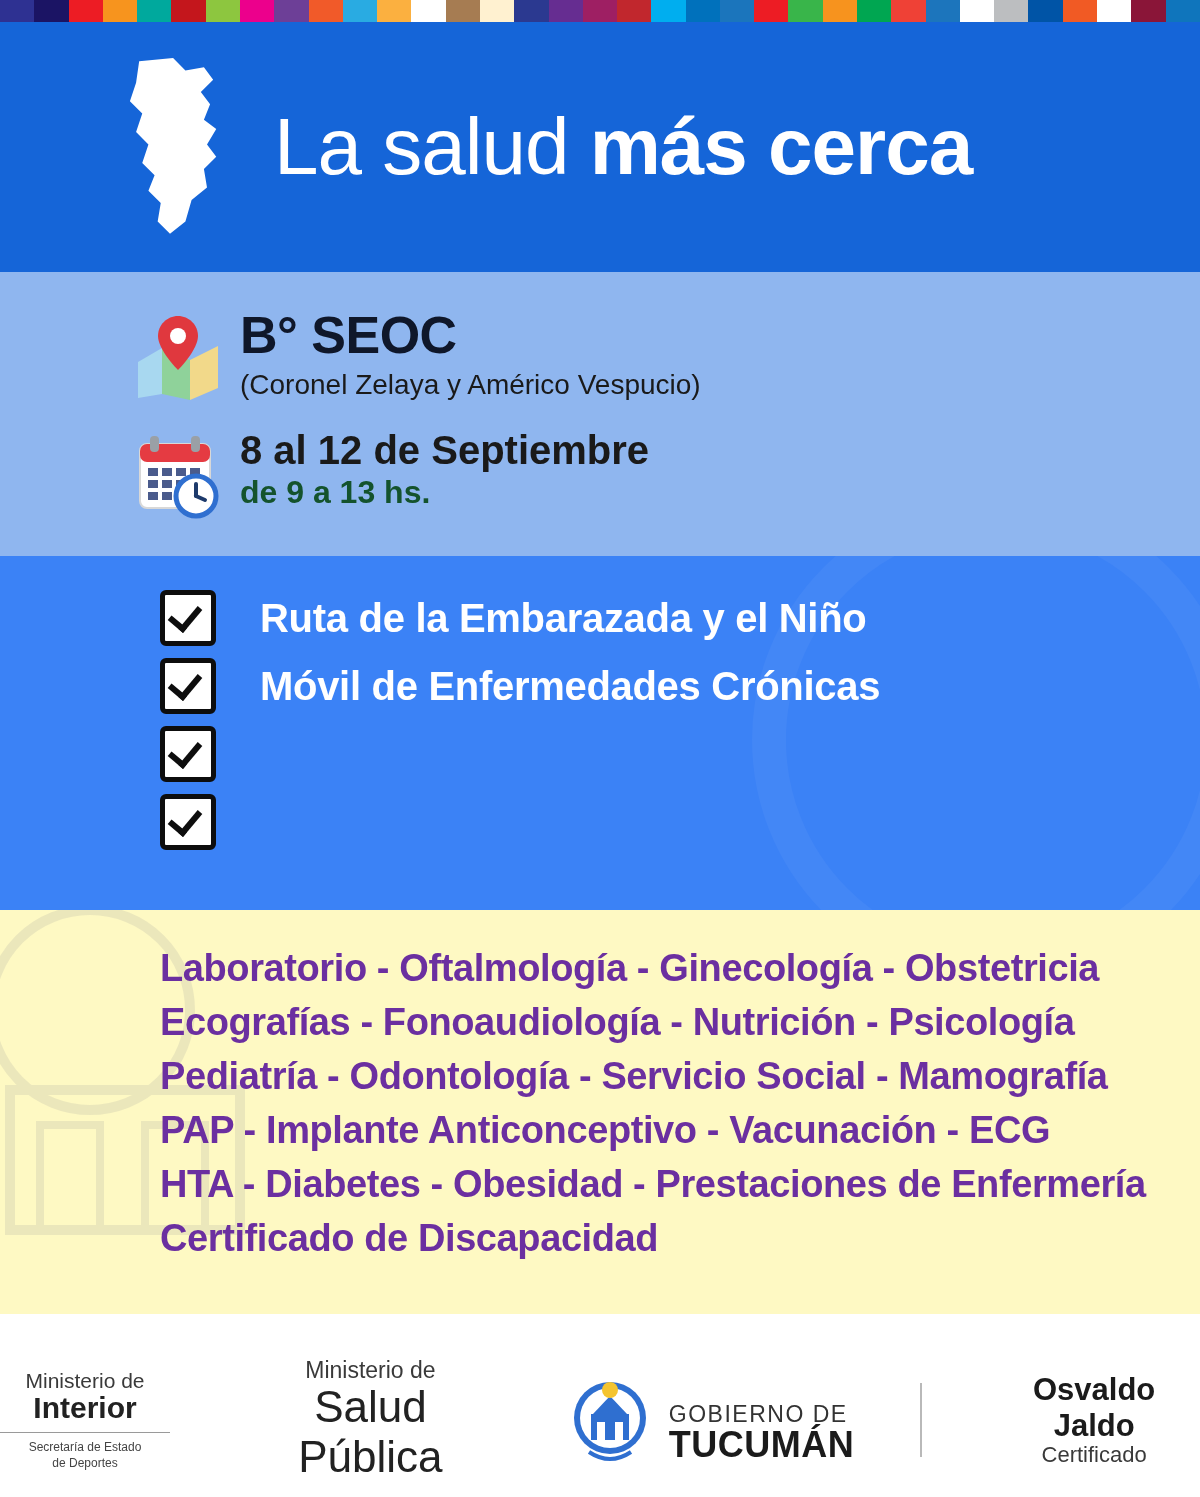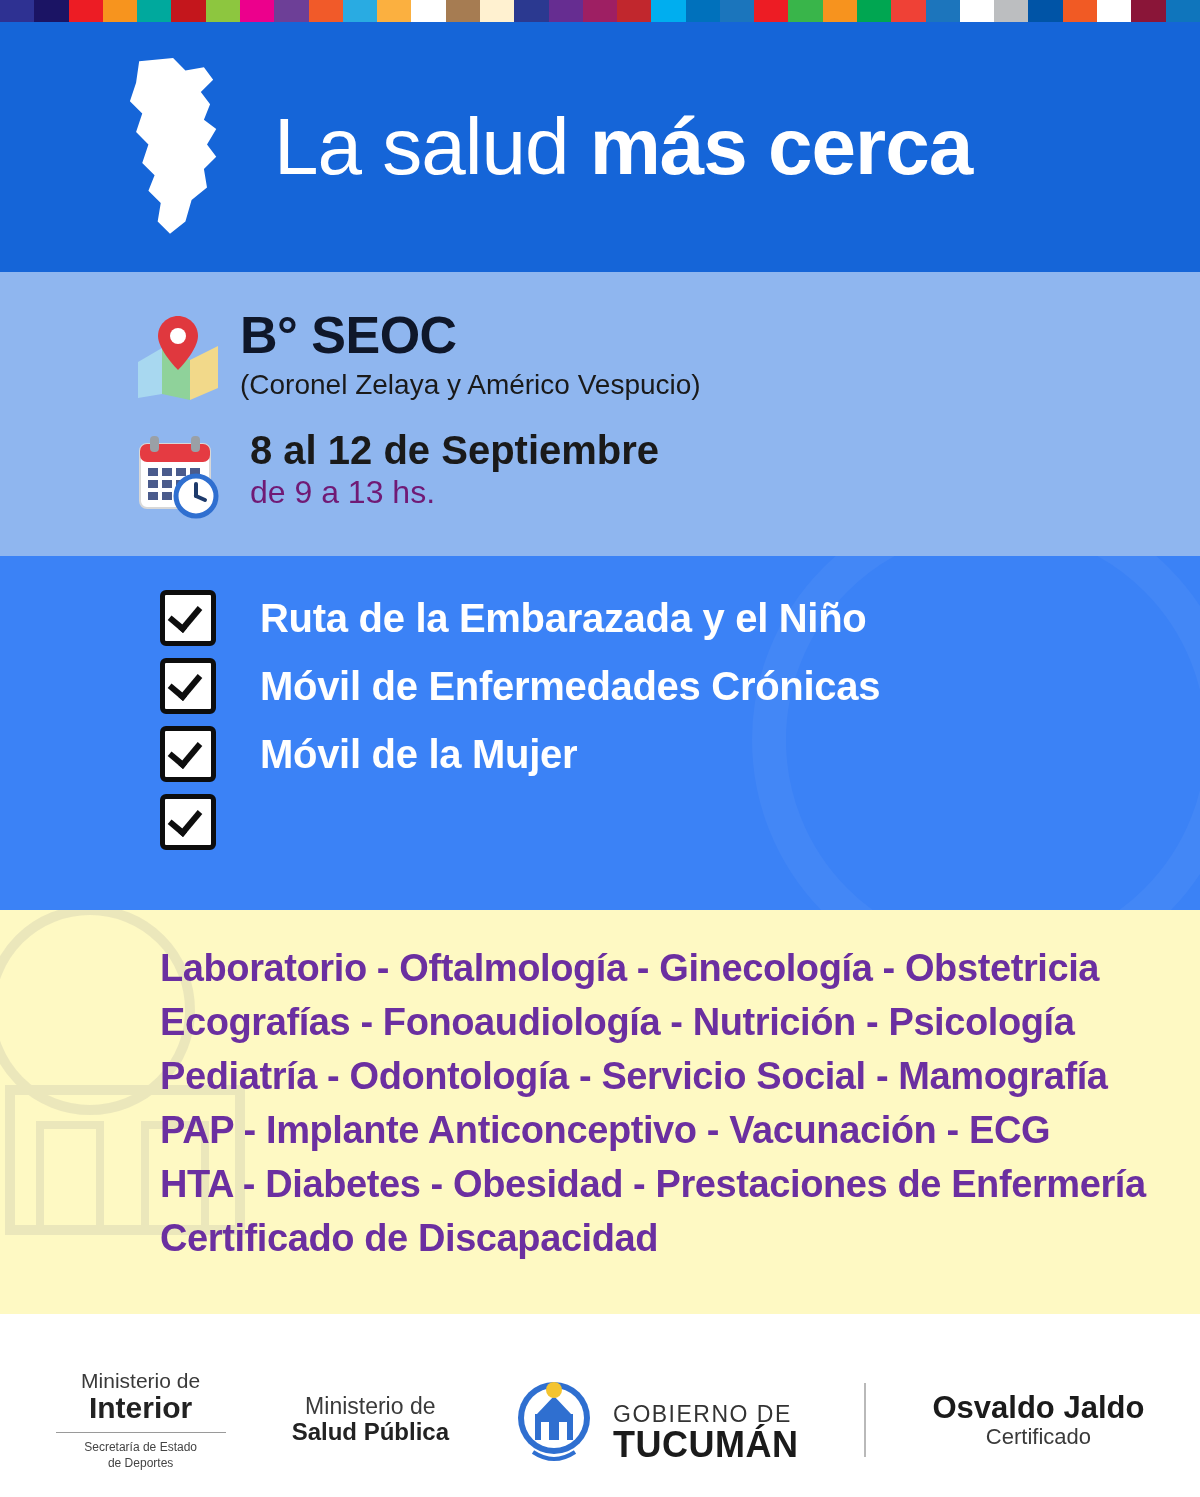--- a/index.html
+++ b/index.html
@@ -49,21 +49,21 @@
     background: #8fb6ef;
     padding: 36px 0 34px 0;
     position: relative;
   }
   .info-row {
     display: flex;
     align-items: flex-start;
     padding-left: 130px;
     margin-bottom: 26px;
   }
-  .info-row:last-child { margin-bottom: 0; gap: 10px; }
+  .info-row:last-child { margin-bottom: 0; }
   .info-icon {
     width: 96px;
     flex: 0 0 96px;
     display: flex;
     align-items: center;
     justify-content: center;
     margin-top: 2px;
   }
   .info-text { margin-left: 14px; }
   #location-name {
@@ -80,22 +80,22 @@
     margin-top: 6px;
   }
   #date-main {
     font-size: 40px;
     font-weight: 700;
     color: #1a1a1a;
     line-height: 1.1;
   }
   #date-time {
     font-size: 32px;
-    font-weight: 400;
-    color: #701a75;
+    font-weight: 700;
+    color: #14532d;
     margin-top: 2px;
   }
 
   
   #checklist-band {
     background: #3b82f6;
     padding: 34px 0 48px 0;
     position: relative;
     overflow: hidden;
   }
@@ -184,21 +184,21 @@
     gap: 66px;
   }
   .footer-block { text-align: center; color: #3a3a3a; }
   #ministerio-interior .line1 { font-size: 21px; font-weight: 400; }
   #ministerio-interior .line2 { font-size: 30px; font-weight: 700; color: #222; margin-top: -2px; }
   #ministerio-interior .rule {
     height: 1px; background: #9a9a9a; margin: 7px auto 6px auto; width: 170px;
   }
   #ministerio-interior .line3 { font-size: 12px; line-height: 1.35; color: #444; }
   #ministerio-salud .line1 { font-size: 23px; font-weight: 400; }
-  #ministerio-salud .line2 { font-size: 24px; font-weight: 700; color: #222; margin-top: -2px; }
+  #ministerio-salud .line2 { font-size: 44px; font-weight: 400; color: #222; margin-top: -2px; }
 
   #gobierno-group {
     display: flex;
     align-items: center;
     gap: 20px;
   }
   #gobierno-crest { width: 78px; height: 92px; flex: 0 0 78px; }
   #gobierno-text .line1 { font-size: 23px; font-weight: 400; letter-spacing: 1.5px; color: #333; margin-top: 27px; }
   #gobierno-text .line2 { font-size: 36px; font-weight: 700; letter-spacing: 0.5px; color: #1b1b1b; margin-top: -4px; }
   #gobierno-divider { width: 2px; height: 74px; background: #b9b9b9; }
@@ -309,21 +309,20 @@
   <div class="check-row">
     <div class="check-box"></div>
     <div class="check-label">Ruta de la Embarazada y el Niño</div>
   </div>
   <div class="check-row">
     <div class="check-box"></div>
     <div class="check-label">Móvil de Enfermedades Crónicas</div>
   </div>
   <div class="check-row">
     <div class="check-box"></div>
-    <div class="check-label">Móvil de la Mujer</div>
   </div>
   <div class="check-row">
     <div class="check-box"></div>
   </div>
 </div>
 
 <div id="specialties-band">
   <svg id="watermark" viewBox="0 0 330 370" aria-hidden="true">
     <circle cx="120" cy="120" r="100" fill="none" stroke="#9a9a9a" stroke-width="10"></circle>
     <rect x="40" y="200" width="230" height="140" fill="none" stroke="#9a9a9a" stroke-width="10"></rect>

